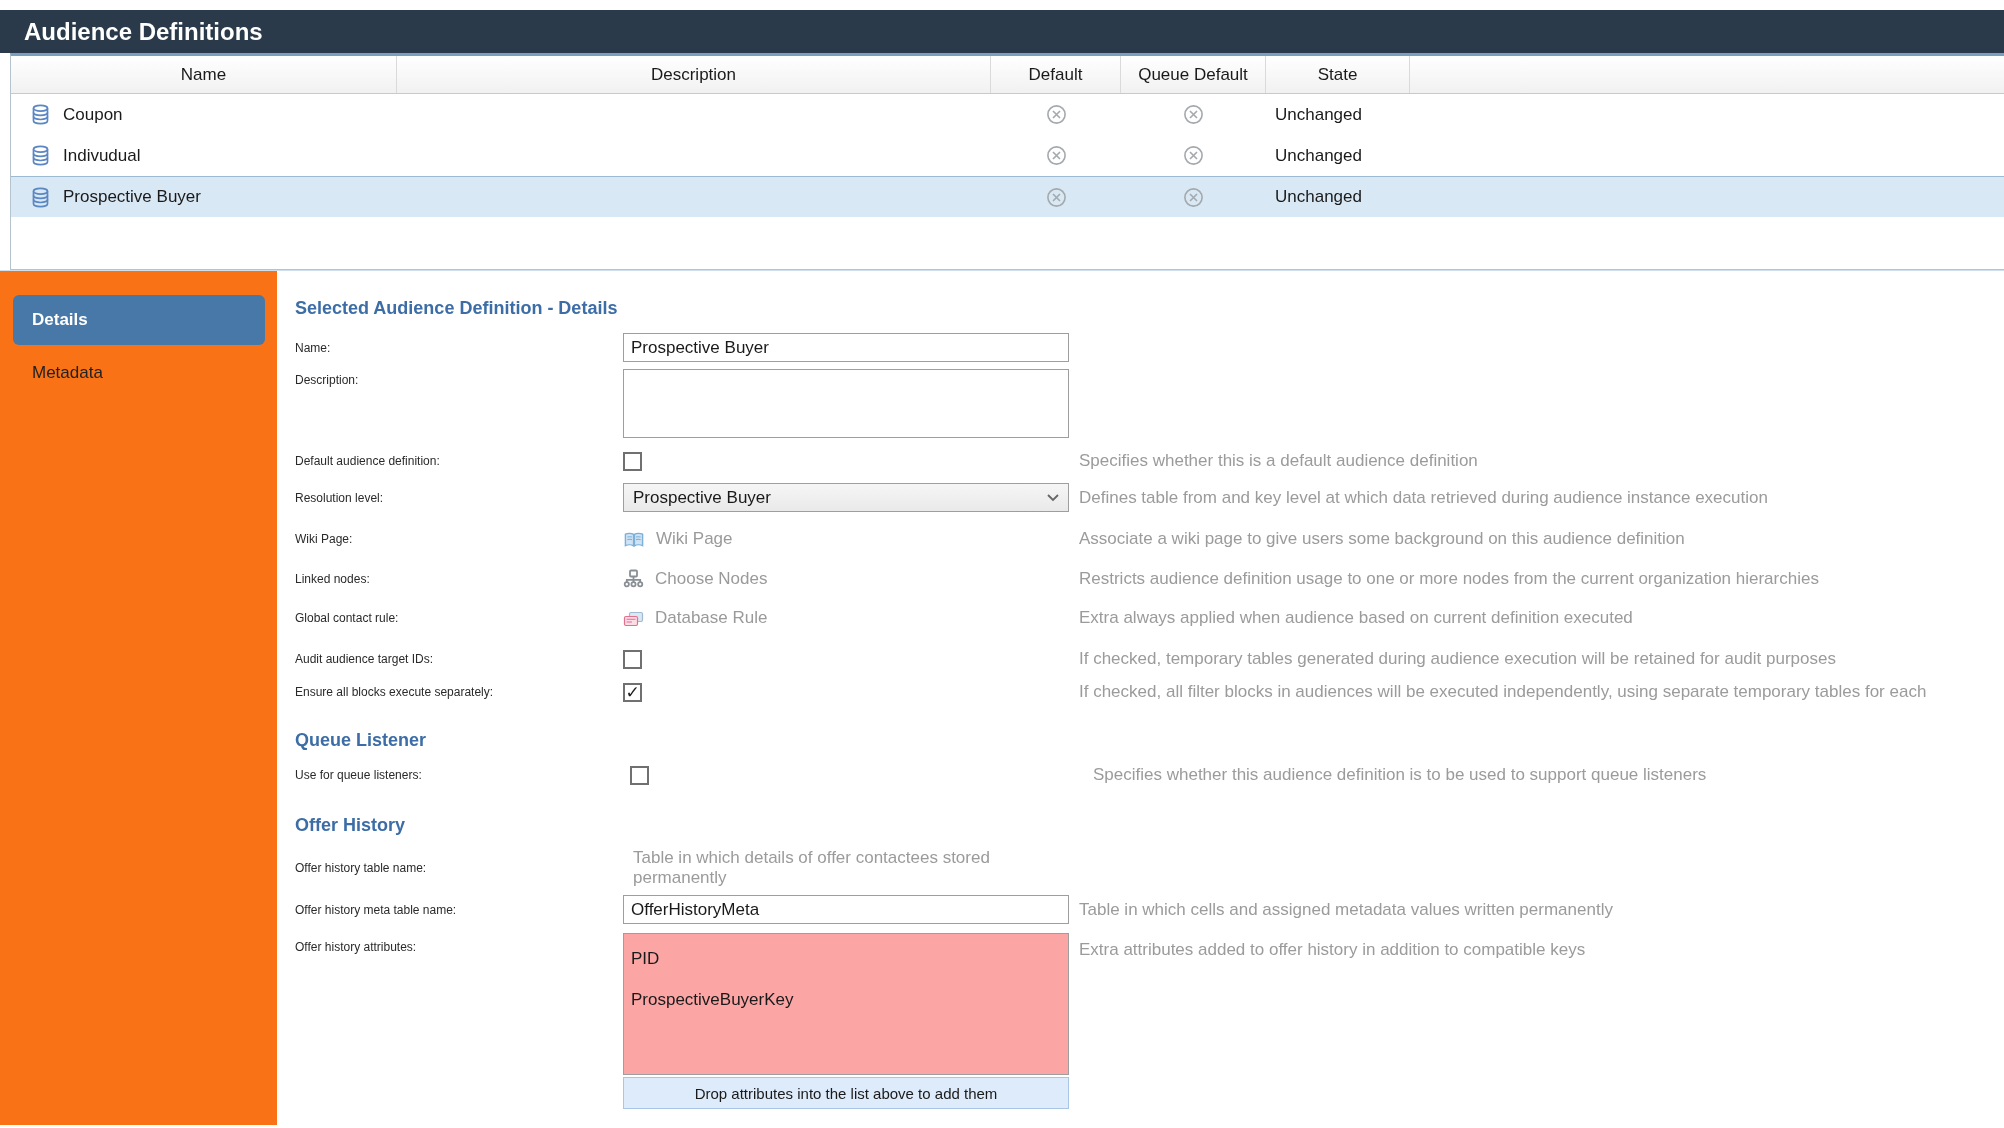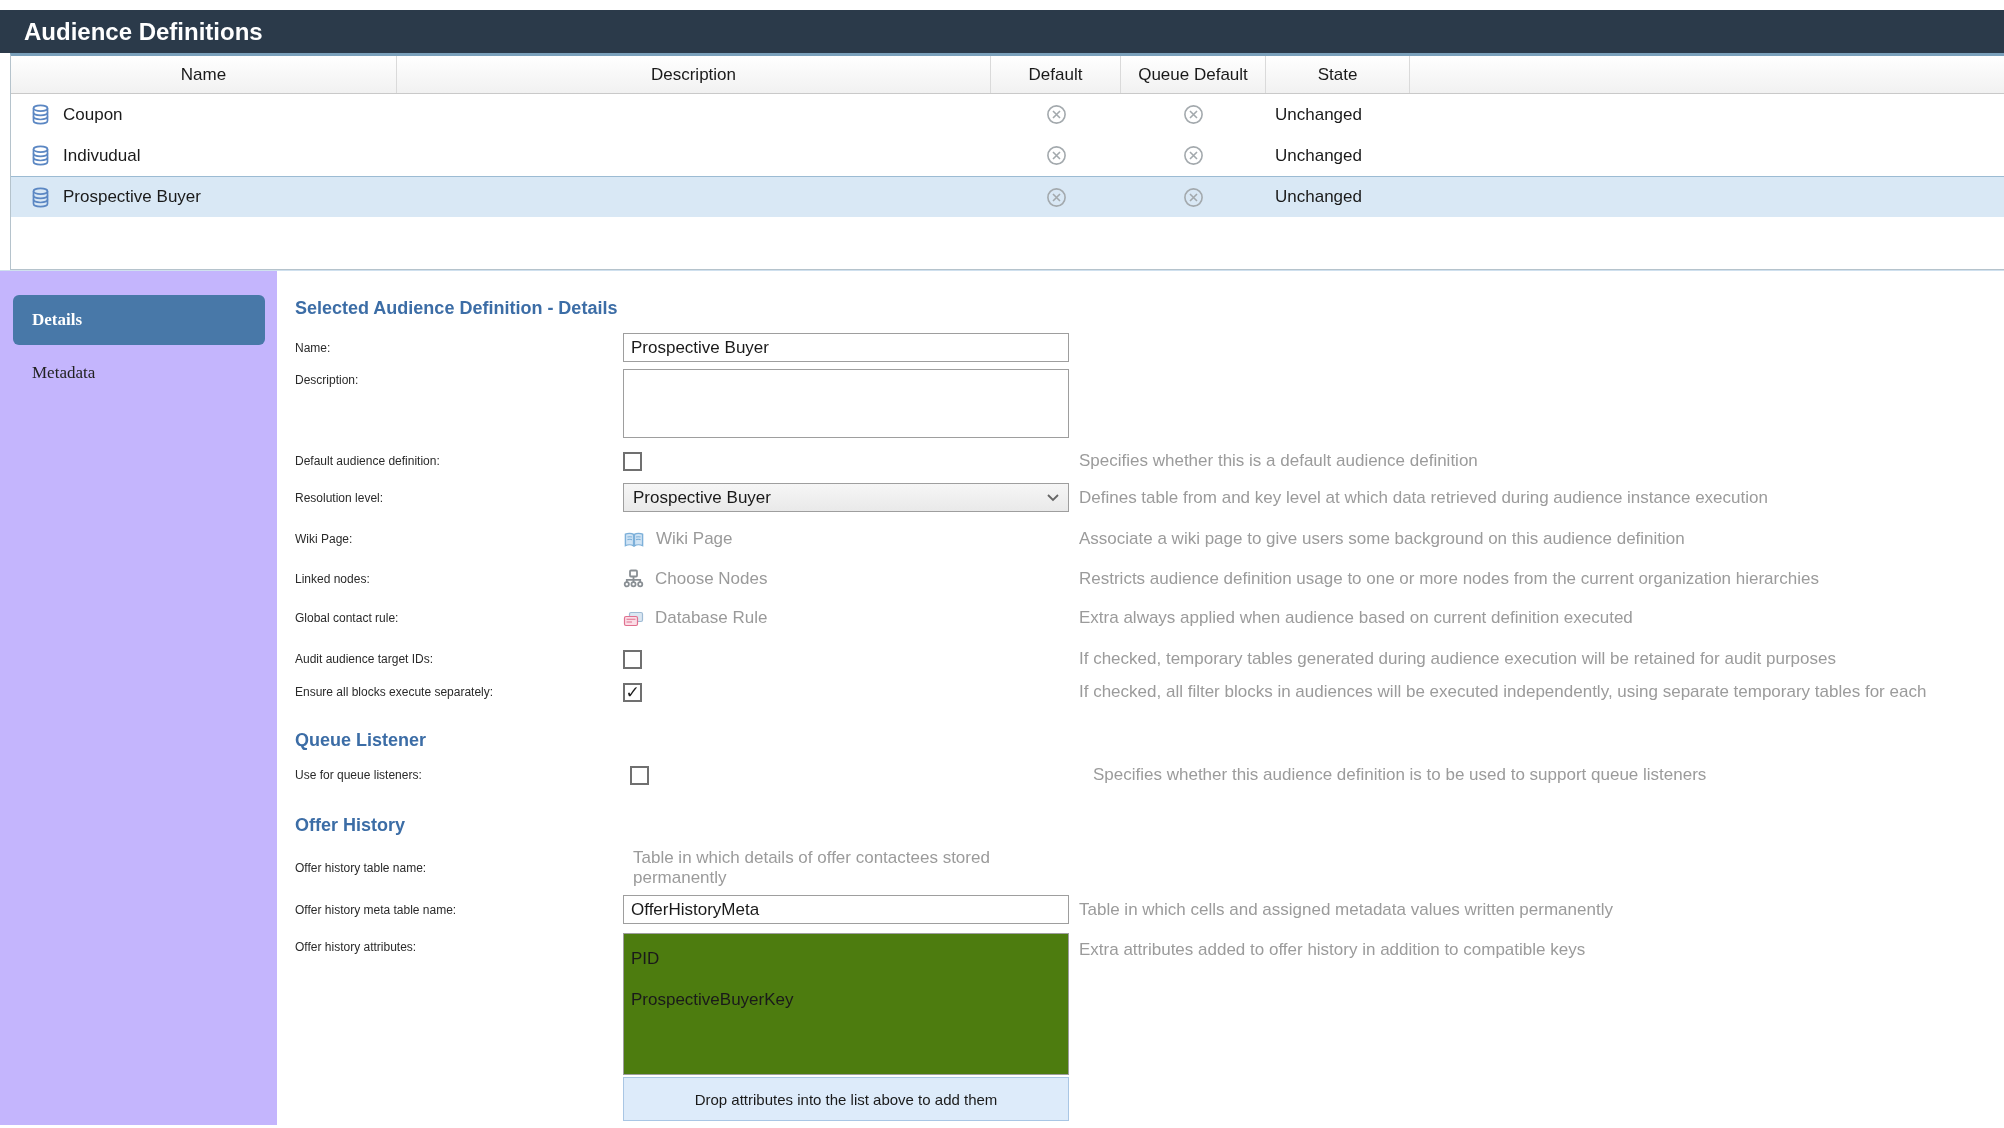--- a/index.html
+++ b/index.html
@@ -30,21 +30,21 @@
   .trow.selected { background: #d9e8f5; border-top: 1px solid #9cbbd3; }
   .cell { display: flex; align-items: center; }
   .cell.c-name  { width: 386px; padding-left: 20px; gap: 13px; }
   .cell.c-desc  { width: 594px; }
   .cell.c-def   { width: 130px; justify-content: center; }
   .cell.c-qdef  { width: 145px; justify-content: center; }
   .cell.c-state { width: 144px; padding-left: 9px; }
 
   
   .content { display: flex; height: 855px; border-top: 1px solid #cfe0ee; }
-  .sidebar { width: 277px; background: #c4b5fd; flex: none; font-family: Liberation Serif, serif; }
+  .sidebar { width: 277px; background: #f97316; flex: none; }
   .side-tab { margin: 24px 12px 0 13px; height: 50px; border-radius: 6px;
     background: #4878a8; color: #ffffff; font-weight: bold; font-size: 17px;
     line-height: 50px; padding-left: 19px; cursor: default; }
   .side-item { margin-top: 18px; padding-left: 32px; font-size: 17px; color: #222222; }
 
   .main { flex: 1; background: #ffffff; padding-left: 18px; }
   .panel-heading { color: #3c6da6; font-weight: bold; font-size: 18px; margin-top: 27px; }
   .section-heading { color: #3c6da6; font-weight: bold; font-size: 18px; }
 
   .frow { display: grid; grid-template-columns: 328px 446px 1fr; align-items: center; }
@@ -61,24 +61,24 @@
     background: linear-gradient(#f6f6f6, #e9e9e9); display: flex; align-items: center;
     justify-content: space-between; padding: 0 9px; font-size: 17px; cursor: default; }
 
   .checkbox { width: 19px; height: 19px; border: 2px solid #707070; background: #ffffff;
     display: flex; align-items: center; justify-content: center; cursor: default; }
   .checkbox.checked::after { content: "✓"; font-size: 17px; font-weight: bold; color: #1d1d1d; }
 
   .iconlink { display: flex; align-items: flex-end; gap: 11px; font-size: 17px;
     color: #9a9a9a; cursor: default; }
 
-  .attr-list { width: 446px; height: 142px; border: 1px solid #9e9e9e; background: #4d7c0f;
+  .attr-list { width: 446px; height: 142px; border: 1px solid #9e9e9e; background: #fca5a5;
     padding: 6px 0; overflow: hidden; }
   .attr-item { font-size: 17px; color: #1a1a1a; padding: 9px 7px 12px 7px; }
-  .dropzone { width: 446px; height: 44px; margin-top: 2px; background: #ddebfa;
+  .dropzone { width: 446px; height: 32px; margin-top: 2px; background: #ddebfa;
     border: 1px solid #a9c6e4; display: flex; align-items: center; justify-content: center;
     font-size: 15px; color: #1a1a1a; }
 
   svg { display: block; }
 </style>
 </head>
 <body>
 
 <div class="top-strip"></div>
 

